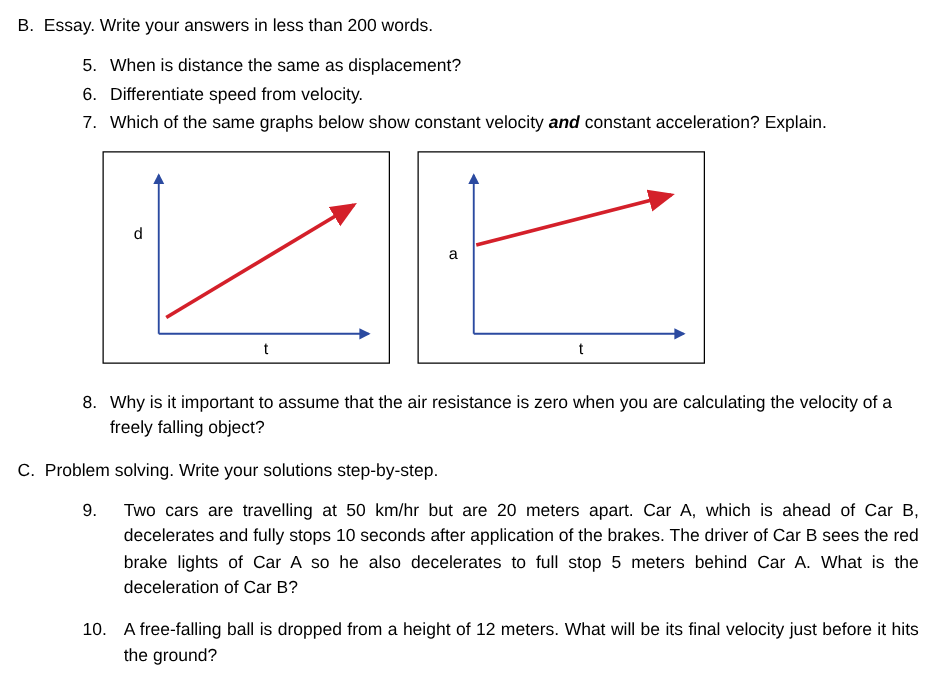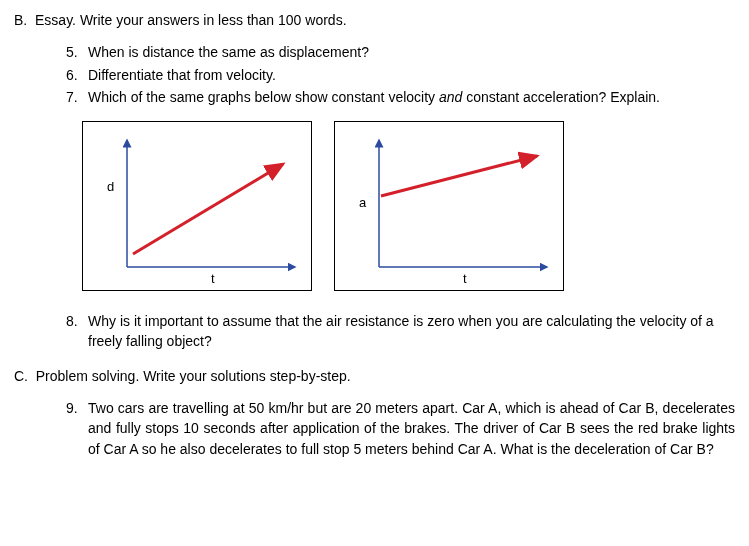--- a/index.html
+++ b/index.html
@@ -23,21 +23,21 @@
   .q-item {
     display: flex;
     margin-bottom: 2px;
   }
   .q-num {
     min-width: 22px;
   }
   .q-text {
     flex: 1;
   }
-  .em { font-style: italic; }
+  .em { font-style: italic; font-weight: bold; }
   .graphs-row {
     display: flex;
     gap: 22px;
     margin: 12px 0 20px 68px;
   }
   .graph-box {
     border: 1px solid #000;
     width: 230px;
     height: 170px;
     position: relative;
@@ -50,37 +50,37 @@
     position: absolute;
     font-size: 13px;
   }
   .axis-label-x {
     position: absolute;
     font-size: 13px;
   }
   .q8, .q9, .q10 {
     margin-bottom: 14px;
   }
-  .justified { text-align: justify; }
+  .justified { text-align: justify; margin-left: 11px; }
 </style>
 </head>
 <body>
 
 <div class="section-header">
-  <span>B.</span>&nbsp;&nbsp;<span>Essay. Write your answers in less than 100 words.</span>
+  <span>B.</span>&nbsp;&nbsp;<span>Essay. Write your answers in less than 200 words.</span>
 </div>
 
 <div class="q-list">
   <div class="q-item">
     <span class="q-num">5.</span>
     <span class="q-text">When is distance the same as displacement?</span>
   </div>
   <div class="q-item">
     <span class="q-num">6.</span>
-    <span class="q-text">Differentiate that from velocity.</span>
+    <span class="q-text">Differentiate speed from velocity.</span>
   </div>
   <div class="q-item">
     <span class="q-num">7.</span>
     <span class="q-text"><span>Which of the same graphs below show constant velocity </span><span class="em">and</span><span> constant acceleration? Explain.</span></span>
   </div>
 </div>
 
 <div class="graphs-row">
 
   <div class="graph-box">
@@ -136,13 +136,17 @@
 
 <div class="section-header">
   <span>C.</span>&nbsp;&nbsp;<span>Problem solving. Write your solutions step-by-step.</span>
 </div>
 
 <div class="q-list">
   <div class="q-item q9">
     <span class="q-num">9.</span>
     <span class="q-text justified">Two cars are travelling at 50 km/hr but are 20 meters apart. Car A, which is ahead of Car B, decelerates and fully stops 10 seconds after application of the brakes. The driver of Car B sees the red brake lights of Car A so he also decelerates to full stop 5 meters behind Car A. What is the deceleration of Car B?</span>
   </div>
+  <div class="q-item q10">
+    <span class="q-num">10.</span>
+    <span class="q-text justified">A free-falling ball is dropped from a height of 12 meters. What will be its final velocity just before it hits the ground?</span>
+  </div>
 </div>
 
 </body></html>

